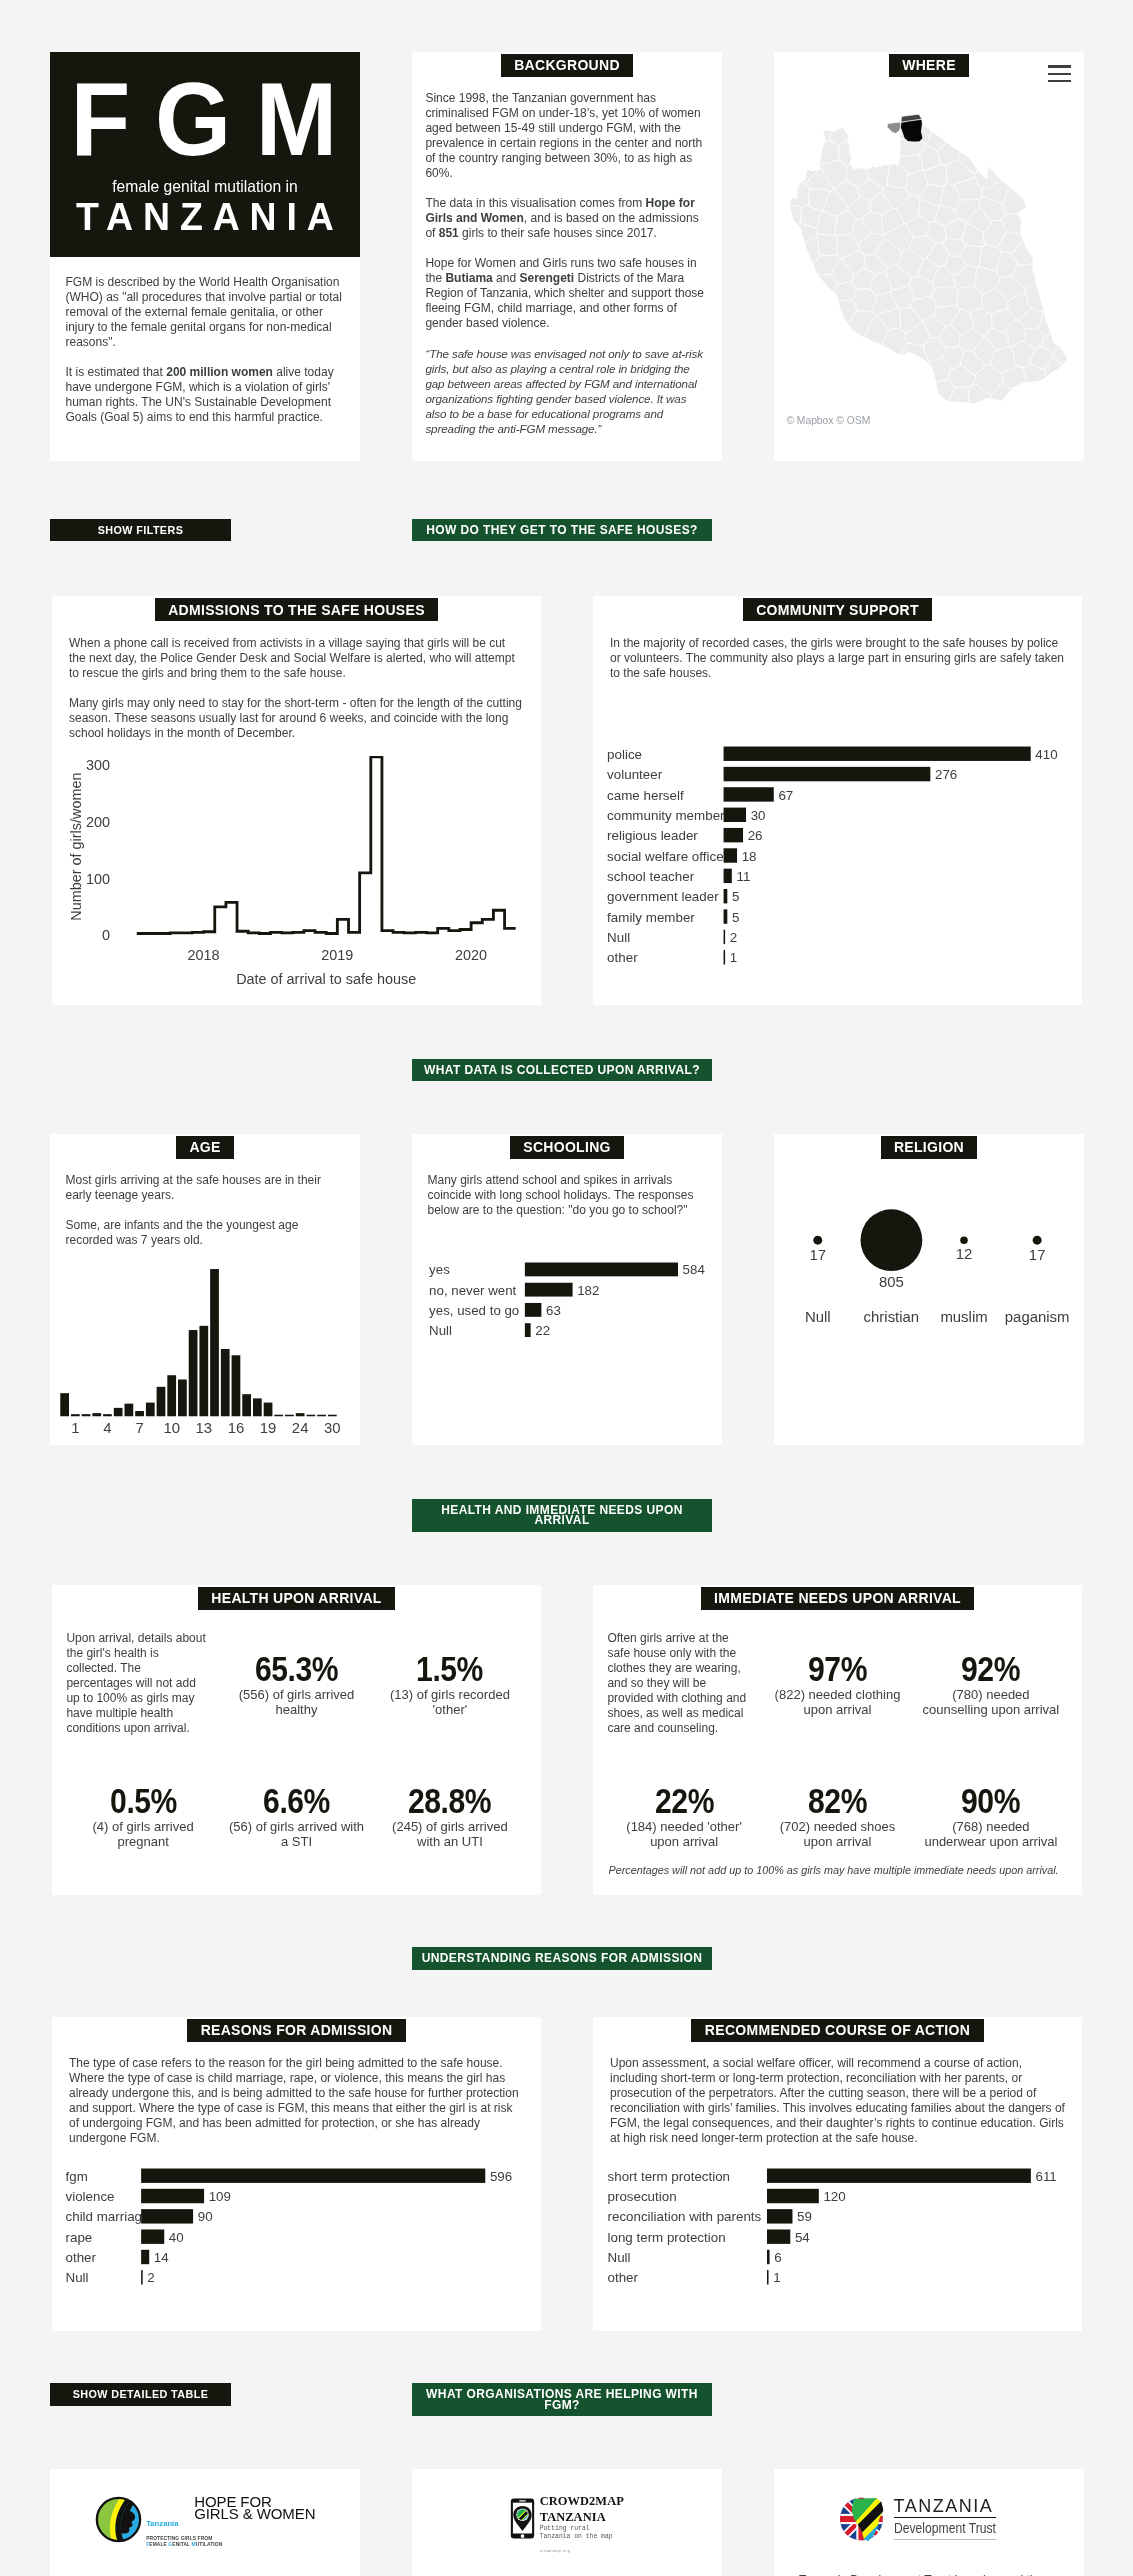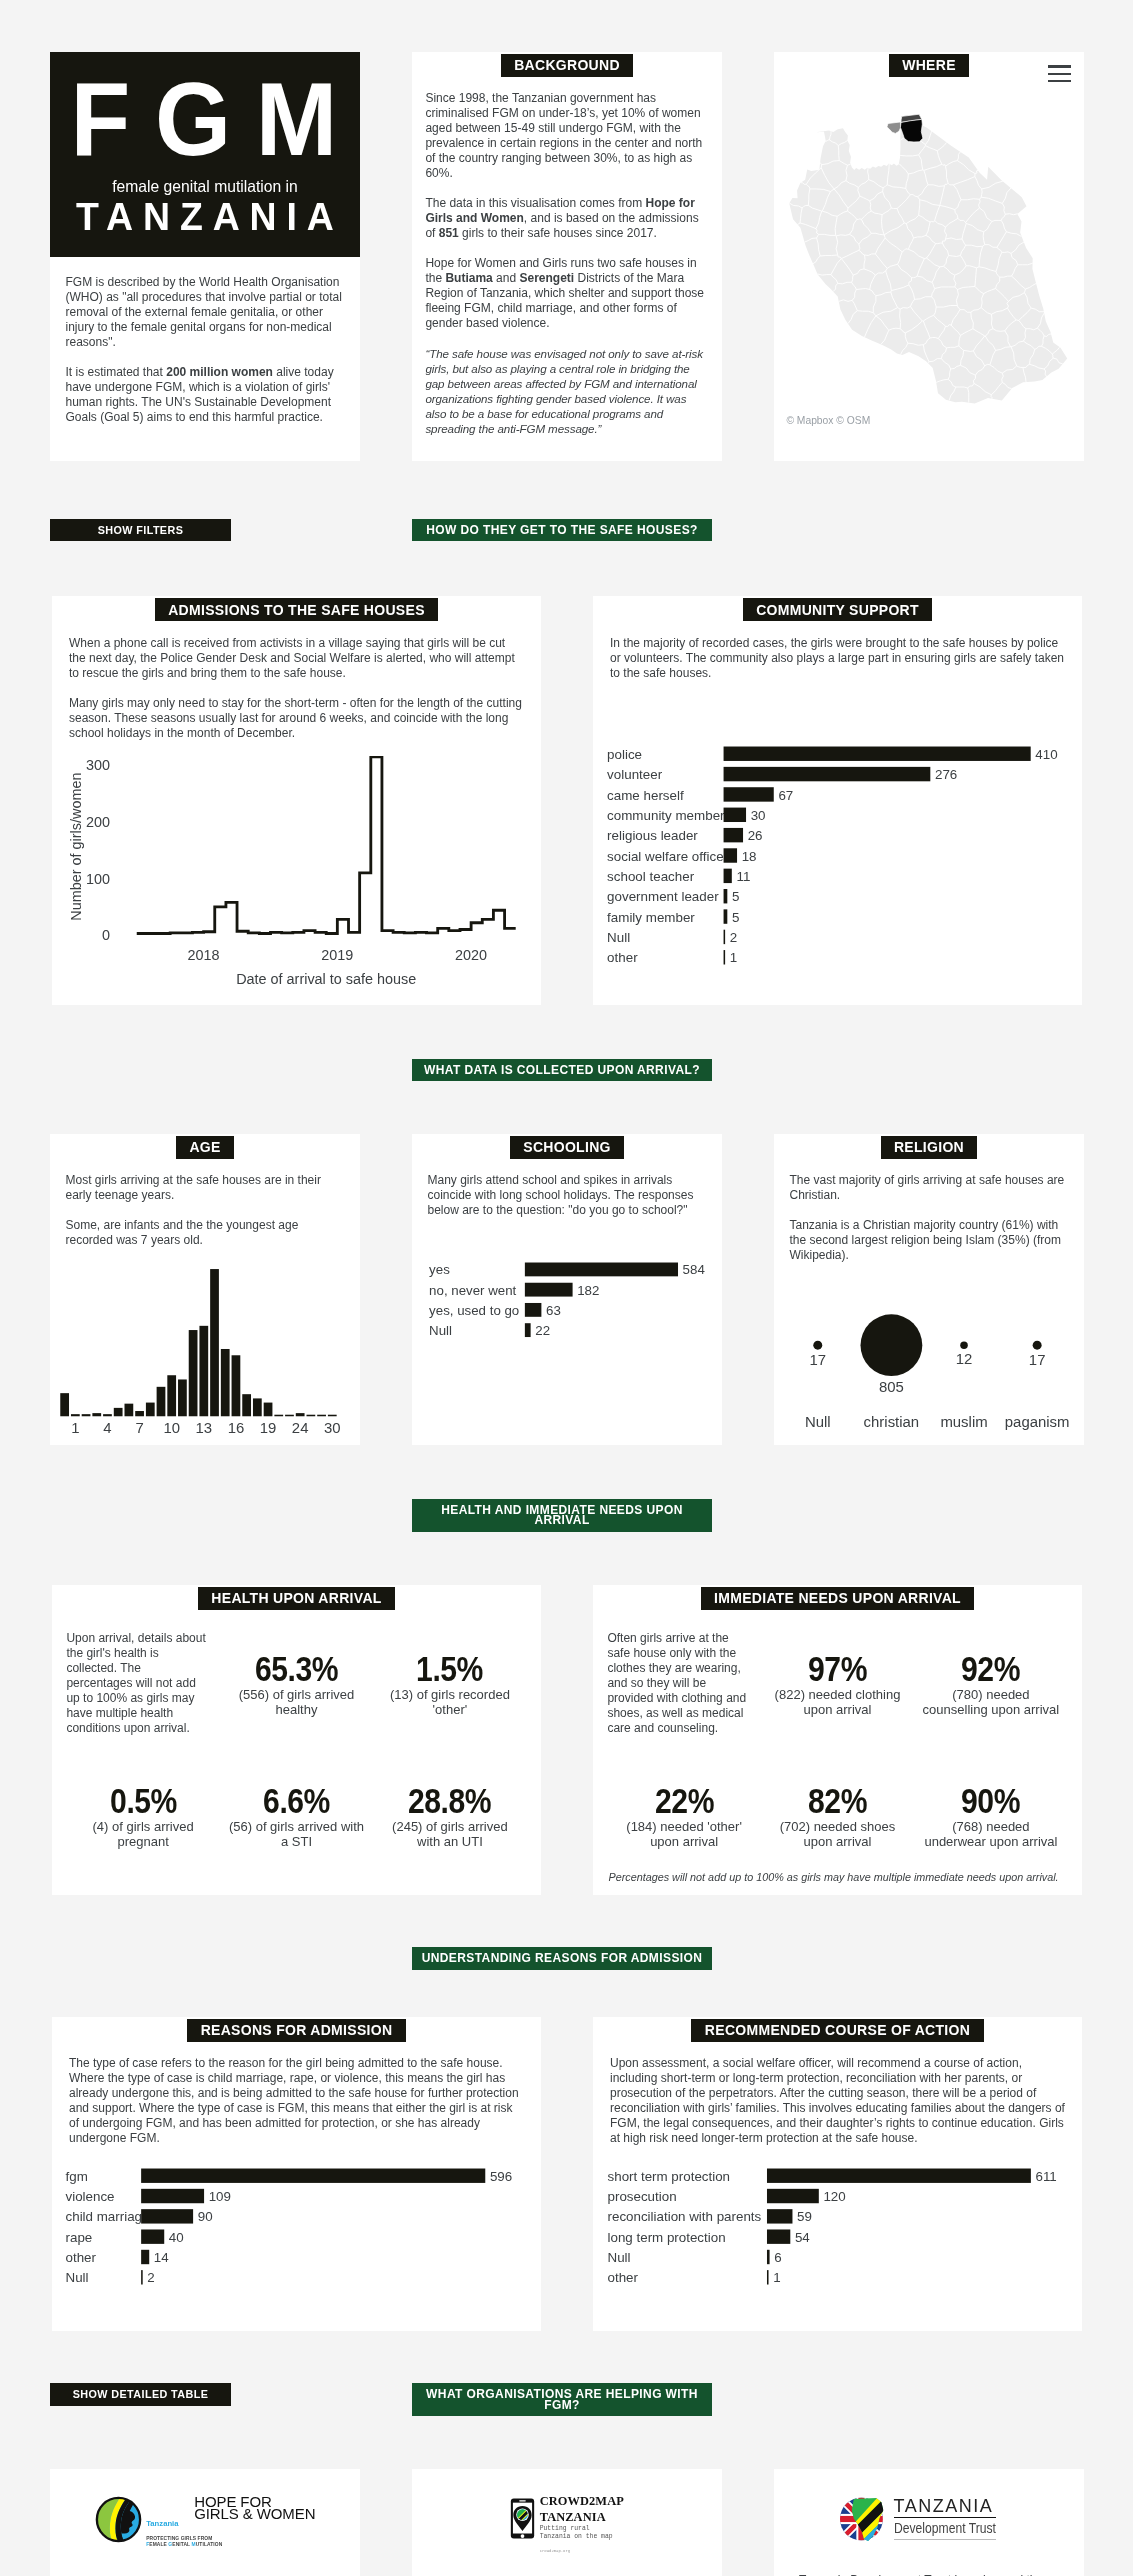--- a/index.html
+++ b/index.html
@@ -47,21 +47,21 @@
 .pad3{padding:0 15.5px;}
 .agechart{padding:3.6px 0 0 9.3px;}
 .schoolbars{padding:29px 0 0 16px;}
 .bubbles{padding:0 0 0 0;}
 
 .statgrid{display:grid;grid-template-columns:1fr 1fr 1fr;padding:7.2px 14.4px 0;row-gap:0;grid-auto-rows:132px;padding-bottom:0;}
 .statintro{font-size:12px;line-height:15px;padding-right:13.4px;}
 .stat{text-align:center;padding:21.6px 7.2px 0;}
 .pct{font-size:35px;font-weight:bold;color:#16160f;line-height:32px;letter-spacing:-0.5px;transform:scaleX(0.86);}
 .sublab{font-size:13px;line-height:15.5px;margin-top:2.1px;}
-.footnote{font-style:italic;font-size:10.8px;padding:0 15.5px;line-height:15px;position:absolute;bottom:10px;left:0;}
+.footnote{font-style:italic;font-size:10.8px;padding:0 15.5px;line-height:15px;position:absolute;bottom:17px;left:0;}
 
 .rbars{padding:7.2px 0 35px 13.4px;}
 .cbars{padding:7.2px 0 35px 14.4px;}
 .btnrow2{padding-top:52px;padding-bottom:53px;}
 
 .orgcard{padding:0;}
 .logorow{display:flex;align-items:flex-start;justify-content:center;padding:27px 0 0;}
 .logo-circle{width:47px;height:47px;flex:none;}
 .logotxt{margin-left:4.6px;}
 .l1{font-size:15px;font-weight:normal;color:#111;line-height:11.3px;letter-spacing:-0.1px;margin-left:48px;}
@@ -273,24 +273,20 @@
             <text x="0" y="103" font-size="26" fill="#3c4043" font-family="Liberation Sans, sans-serif">yes, used to go</text>
             <rect x="187" y="80" width="32.25513698630137" height="27" fill="#16160f"></rect>
             <text x="228.25513698630138" y="103" font-size="26" fill="#3c4043" font-family="Liberation Sans, sans-serif">63</text>
             <text x="0" y="142.5" font-size="26" fill="#3c4043" font-family="Liberation Sans, sans-serif">Null</text>
             <rect x="187" y="119.5" width="11.263698630136986" height="27" fill="#16160f"></rect>
             <text x="207.263698630137" y="142.5" font-size="26" fill="#3c4043" font-family="Liberation Sans, sans-serif">22</text>
           </svg></div>
   </div>
   <div class="col card">
     <div class="hdrwrap"><span class="hdr">RELIGION</span></div>
-    <div class="pad3">
-      <p>The vast majority of girls arriving at safe houses are Christian.</p>
-      <p>Tanzania is a Christian majority country (61%) with the second largest religion being Islam (35%) (from Wikipedia).</p>
-    </div>
     <div class="bubbles"><svg viewBox="0 0 602 300" width="310" height="155" style="font-size:23.5px">
             <circle cx="85" cy="130" r="8.7" fill="#16160f"></circle>
             <text x="85" y="168.7" text-anchor="middle" font-size="29" fill="#3c4043" font-family="Liberation Sans, sans-serif">17</text>
             <text x="85" y="288" text-anchor="middle" font-size="29" fill="#3c4043" font-family="Liberation Sans, sans-serif">Null</text>
             <circle cx="228" cy="130" r="60.0" fill="#16160f"></circle>
             <text x="228" y="220.0" text-anchor="middle" font-size="29" fill="#3c4043" font-family="Liberation Sans, sans-serif">805</text>
             <text x="228" y="288" text-anchor="middle" font-size="29" fill="#3c4043" font-family="Liberation Sans, sans-serif">christian</text>
             <circle cx="369" cy="130" r="7.3" fill="#16160f"></circle>
             <text x="369" y="167.3" text-anchor="middle" font-size="29" fill="#3c4043" font-family="Liberation Sans, sans-serif">12</text>
             <text x="369" y="288" text-anchor="middle" font-size="29" fill="#3c4043" font-family="Liberation Sans, sans-serif">muslim</text>

